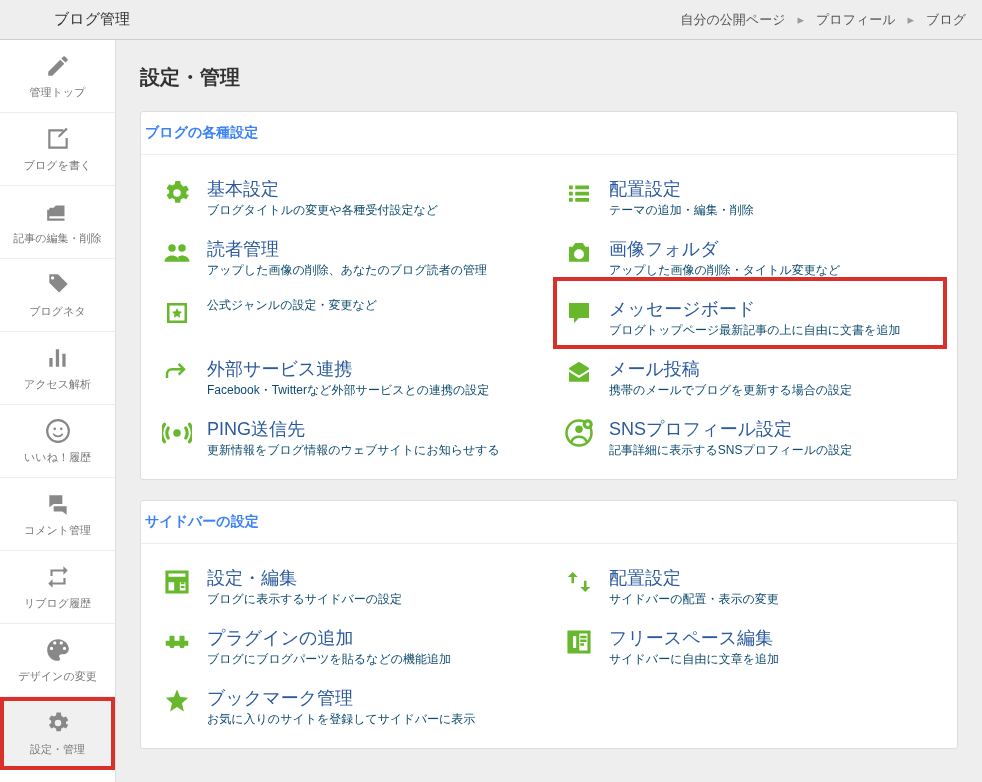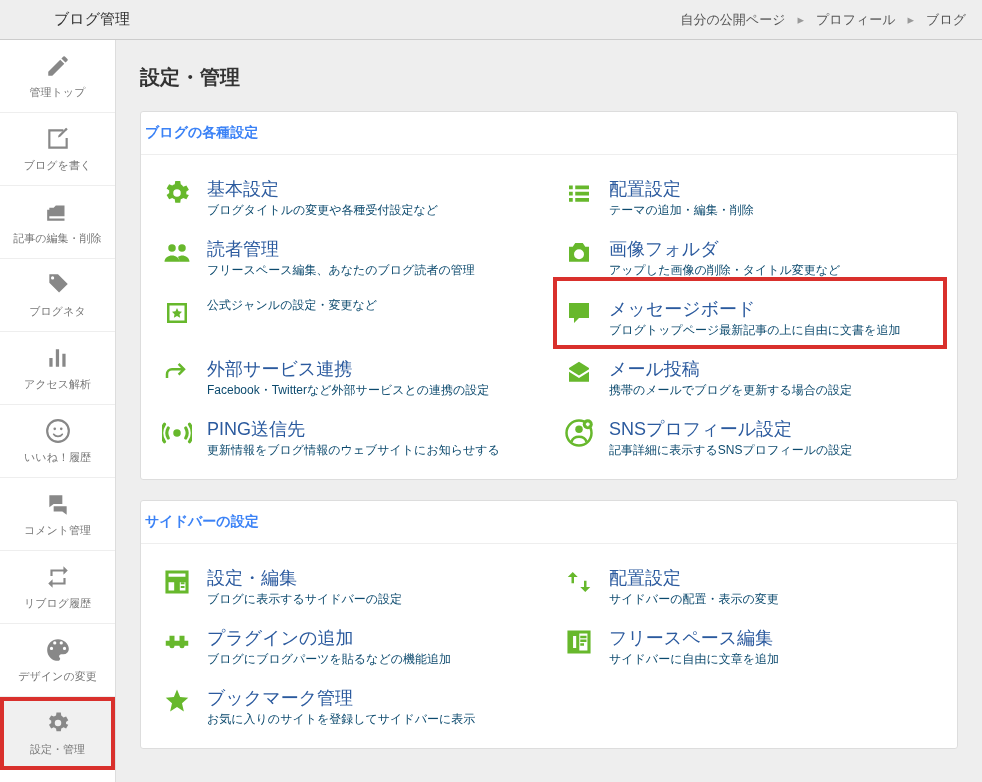--- a/index.html
+++ b/index.html
@@ -140,21 +140,21 @@
             </div>
           </div>
           <div class="setting-item">
             <div class="setting-icon">
               <svg viewBox="0 0 24 24">
                 <path d="M8 11a3 3 0 100-6 3 3 0 000 6zm8 0a3 3 0 100-6 3 3 0 000 6zM2 19c0-3 3-5 6-5s6 2 6 5H2zm12 0c0-1.5-.5-2.8-1.3-3.8C14 14.4 15 14 16 14c3 0 6 2 6 5h-8z"></path>
               </svg>
             </div>
             <div class="setting-text">
               <div class="setting-title">読者管理</div>
-              <div class="setting-desc">フリースペース編集、あなたのブログ読者の管理</div>
+              <div class="setting-desc">アップした画像の削除、あなたのブログ読者の管理</div>
             </div>
           </div>
           <div class="setting-item">
             <div class="setting-icon">
               <svg viewBox="0 0 24 24">
                 <path d="M4 7h3l2-3h6l2 3h3v12H4V7zm8 10a4 4 0 100-8 4 4 0 000 8z"></path>
               </svg>
             </div>
             <div class="setting-text">
               <div class="setting-title">画像フォルダ</div>

